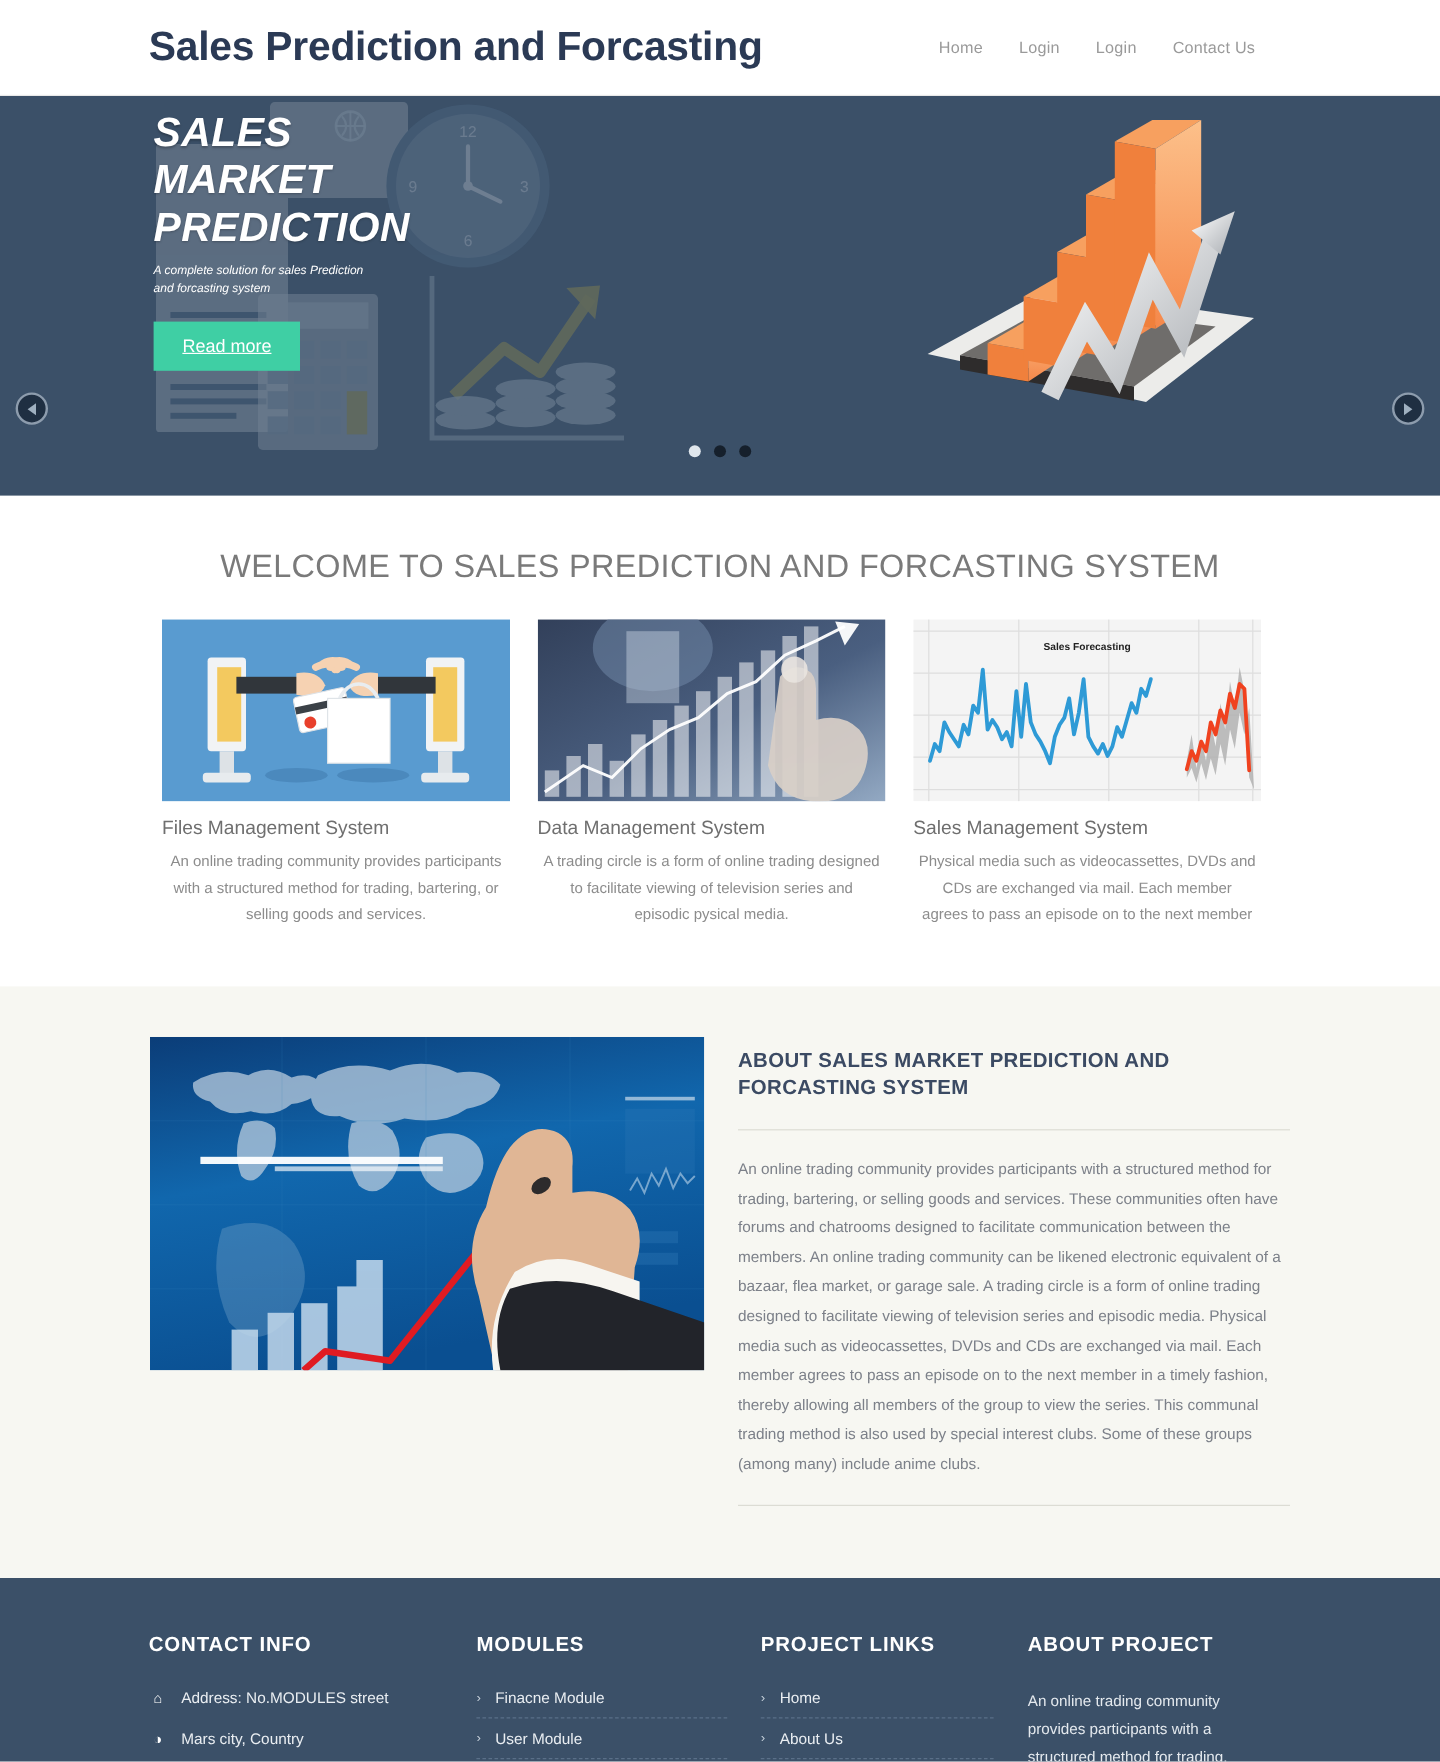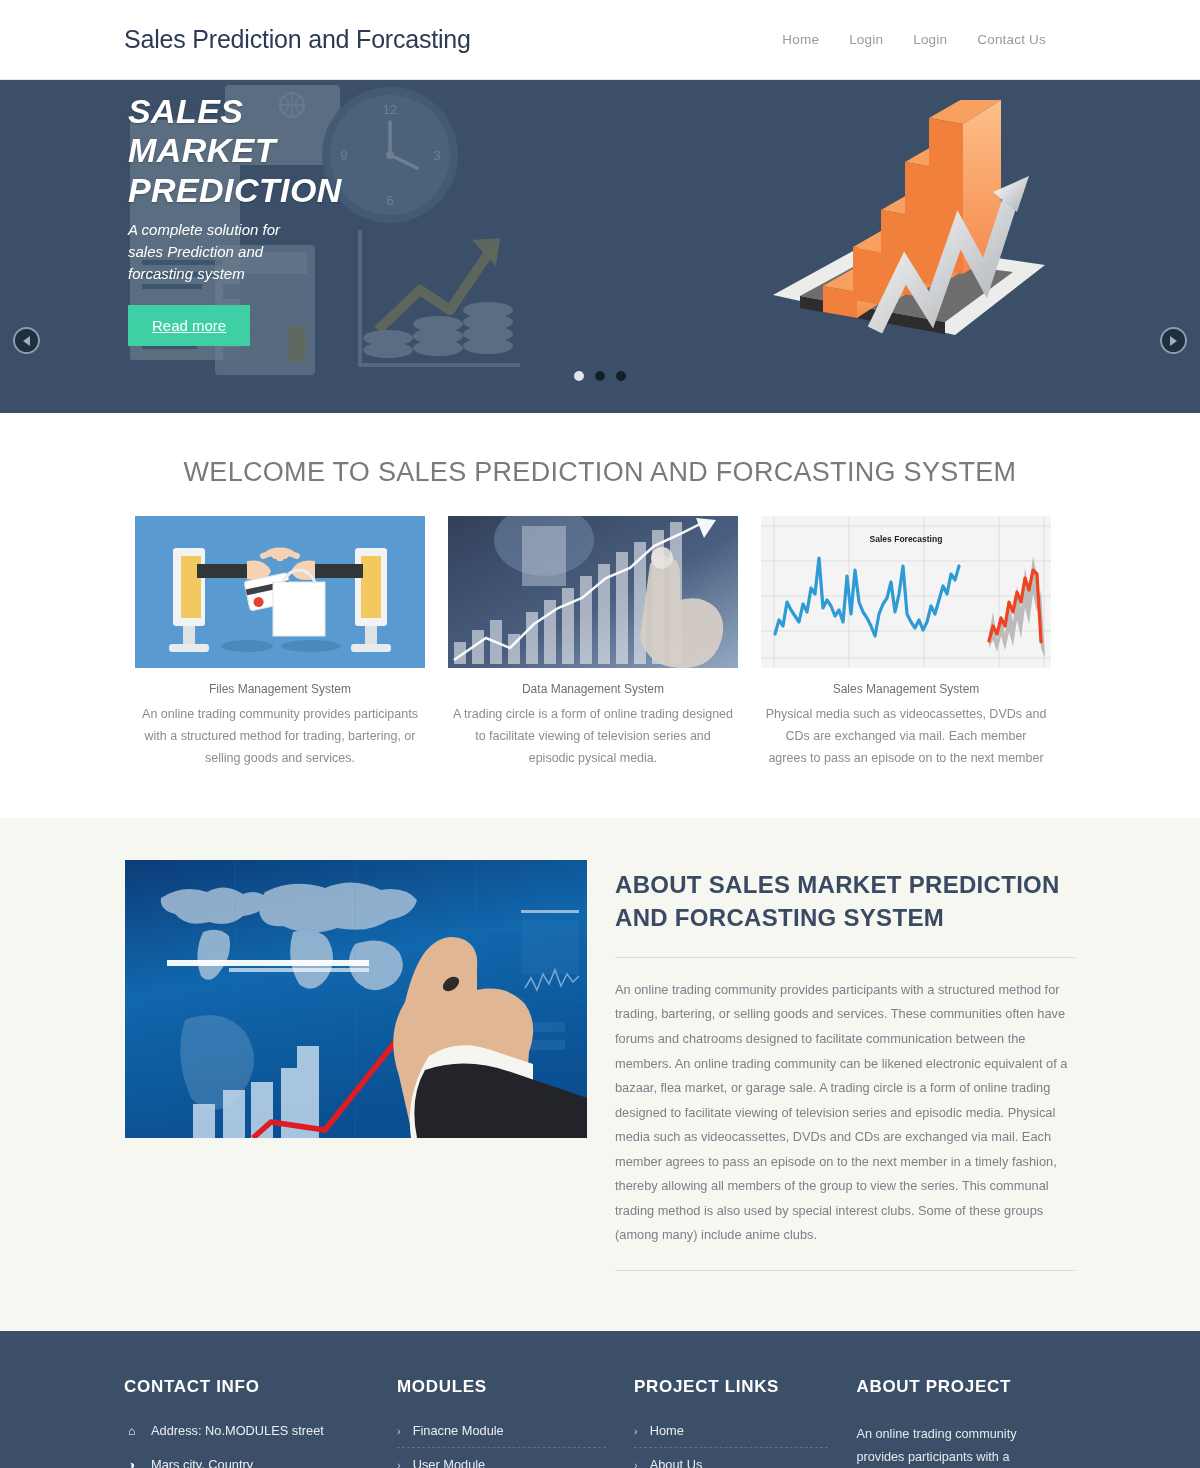--- a/index.html
+++ b/index.html
@@ -13,22 +13,22 @@
   
   .site-header {
     height: 80px;
     background: #ffffff;
     display: flex;
     align-items: center;
     padding: 0 124px;
     border-bottom: 1px solid #e9e9e9;
   }
   .brand {
-    font-size: 25px;
-    font-weight: normal;
+    font-size: 34px;
+    font-weight: bold;
     color: #2b3a55;
     letter-spacing: -0.2px;
   }
   .main-nav {
     margin-left: auto;
     display: flex;
     gap: 30px;
     align-items: center;
     padding-right: 30px;
   }
@@ -67,21 +67,21 @@
     font-size: 34px;
     line-height: 1.16;
     font-style: italic;
     font-weight: bold;
     color: #ffffff;
     letter-spacing: 0.4px;
     text-shadow: 0 1px 2px rgba(0,0,0,.25);
   }
   .hero-sub {
     margin-top: 9px;
-    font-size: 15px;
+    font-size: 10px;
     line-height: 1.45;
     font-style: italic;
     color: #ffffff;
     width: 180px;
   }
   .btn-readmore {
     display: inline-block;
     margin-top: 20px;
     background: #3fcfa4;
     color: #ffffff;
@@ -153,22 +153,22 @@
     padding: 0 135px;
   }
   .card { width: 290px; }
   .card-img {
     width: 290px;
     height: 152px;
     overflow: hidden;
     position: relative;
   }
   .card-title {
-    text-align: center;
-    font-size: 12px;
+    text-align: left;
+    font-size: 16px;
     color: #6f6f6f;
     padding: 14px 0 8px;
   }
   .card-text {
     text-align: center;
     font-size: 12.5px;
     line-height: 1.75;
     color: #8c8c8c;
     padding: 0 4px;
   }
@@ -185,21 +185,21 @@
   }
   .about-img {
     width: 462px;
     height: 278px;
     flex: none;
     position: relative;
     overflow: hidden;
   }
   .about-body { flex: 1; padding-top: 8px; }
   .about-title {
-    font-size: 24px;
+    font-size: 17px;
     color: #3b4a63;
     line-height: 1.4;
     letter-spacing: 0.3px;
   }
   .about-rule {
     height: 1px;
     background: #dcdcd4;
     margin: 22px 0 20px;
   }
   .about-text {

